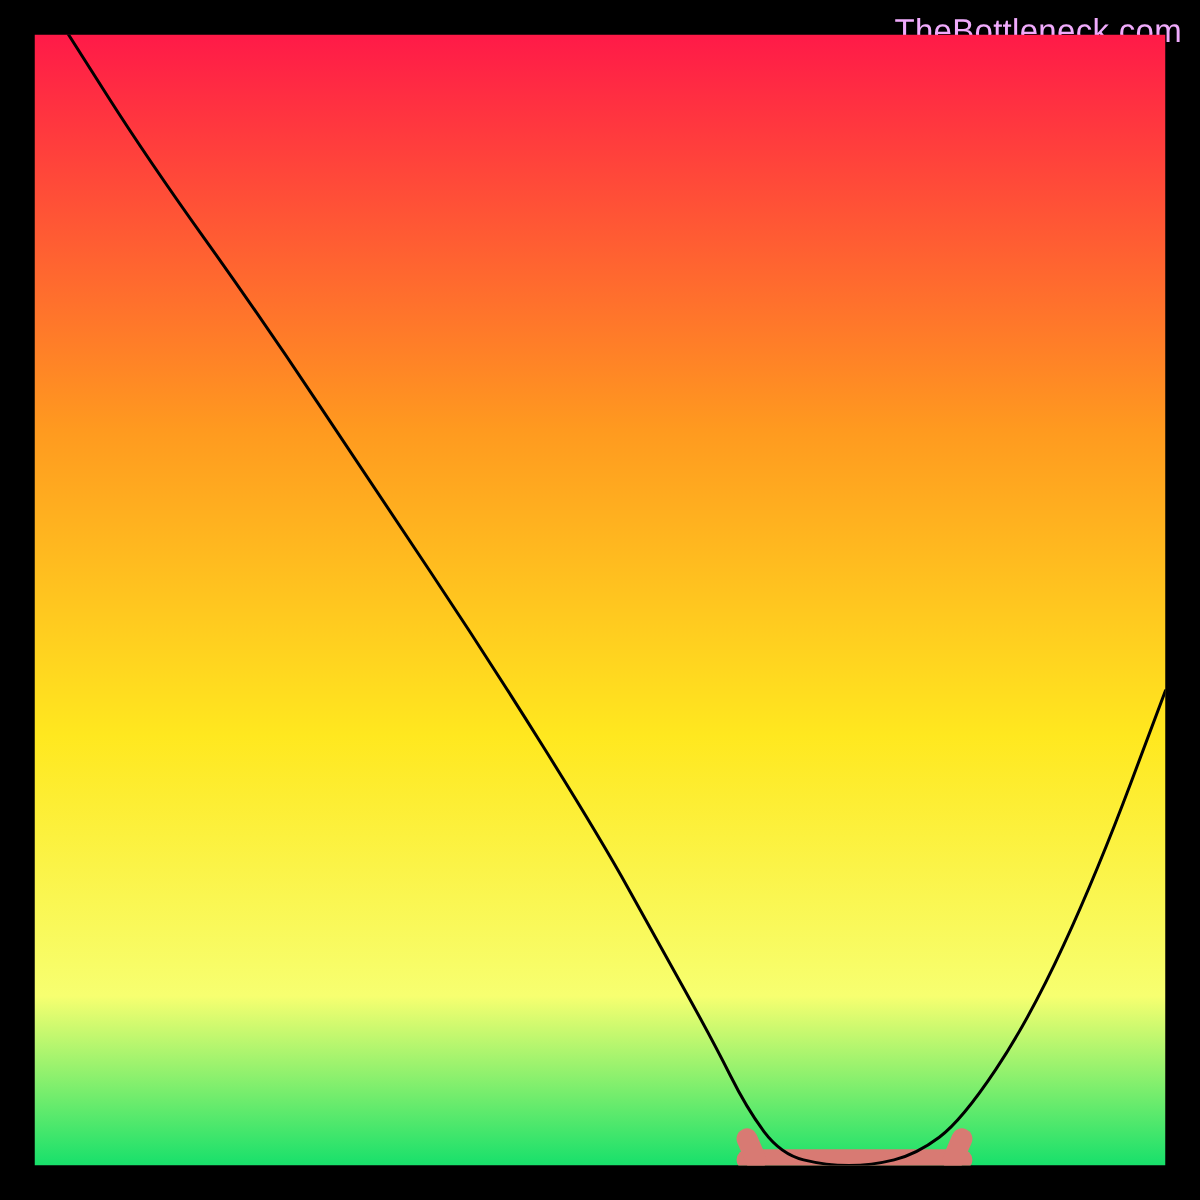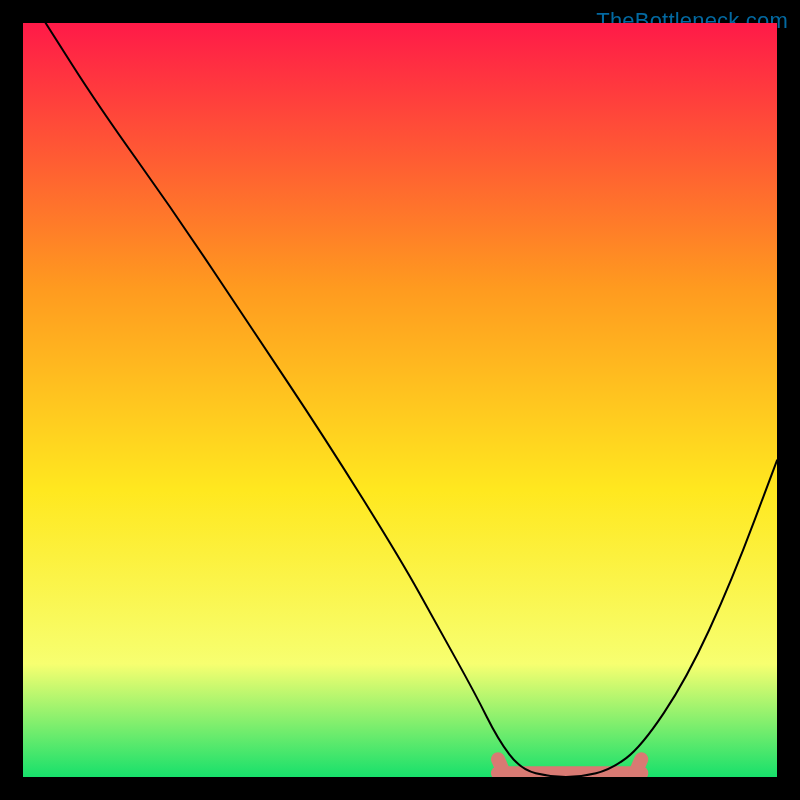--- a/index.html
+++ b/index.html
@@ -15,21 +15,21 @@
     width: 800px;
     height: 800px;
     background: #000;
   }
   .watermark {
     position: absolute;
     top: 8px;
     right: 12px;
     font-family: Arial, Helvetica, sans-serif;
     font-size: 22px;
-    color: #0369a1;
+    color: #f0abfc;
     letter-spacing: 0.2px;
     margin-left: 40px;
   }
   svg.plot {
     position: absolute;
     left: 23px;
     top: 23px;
     width: 754px;
     height: 754px;
     display: block;

